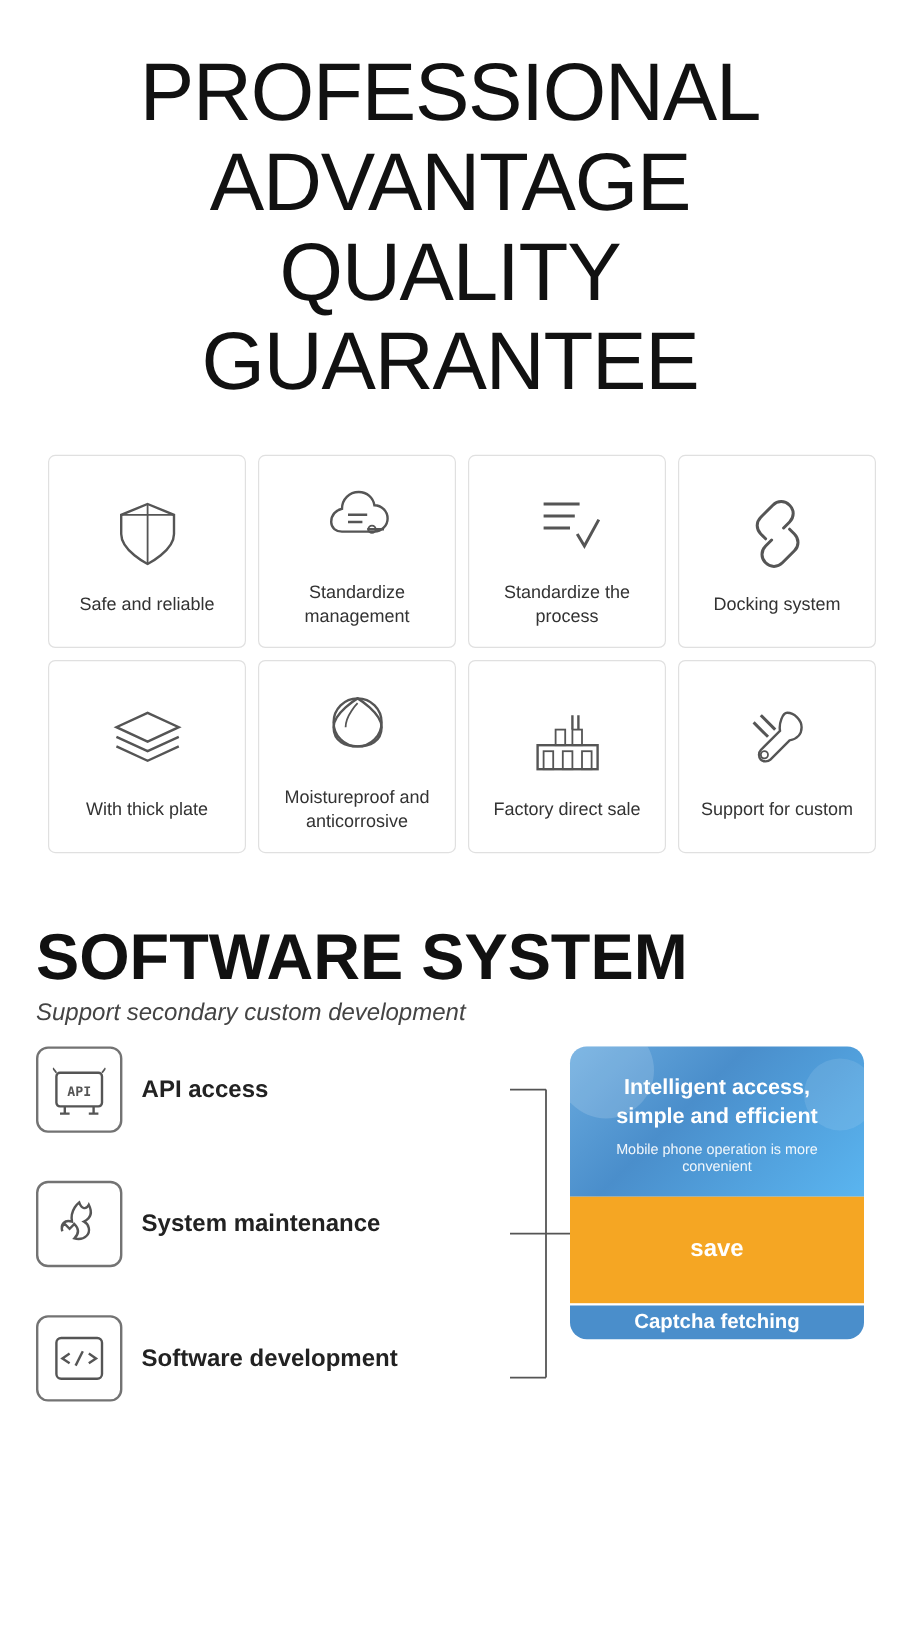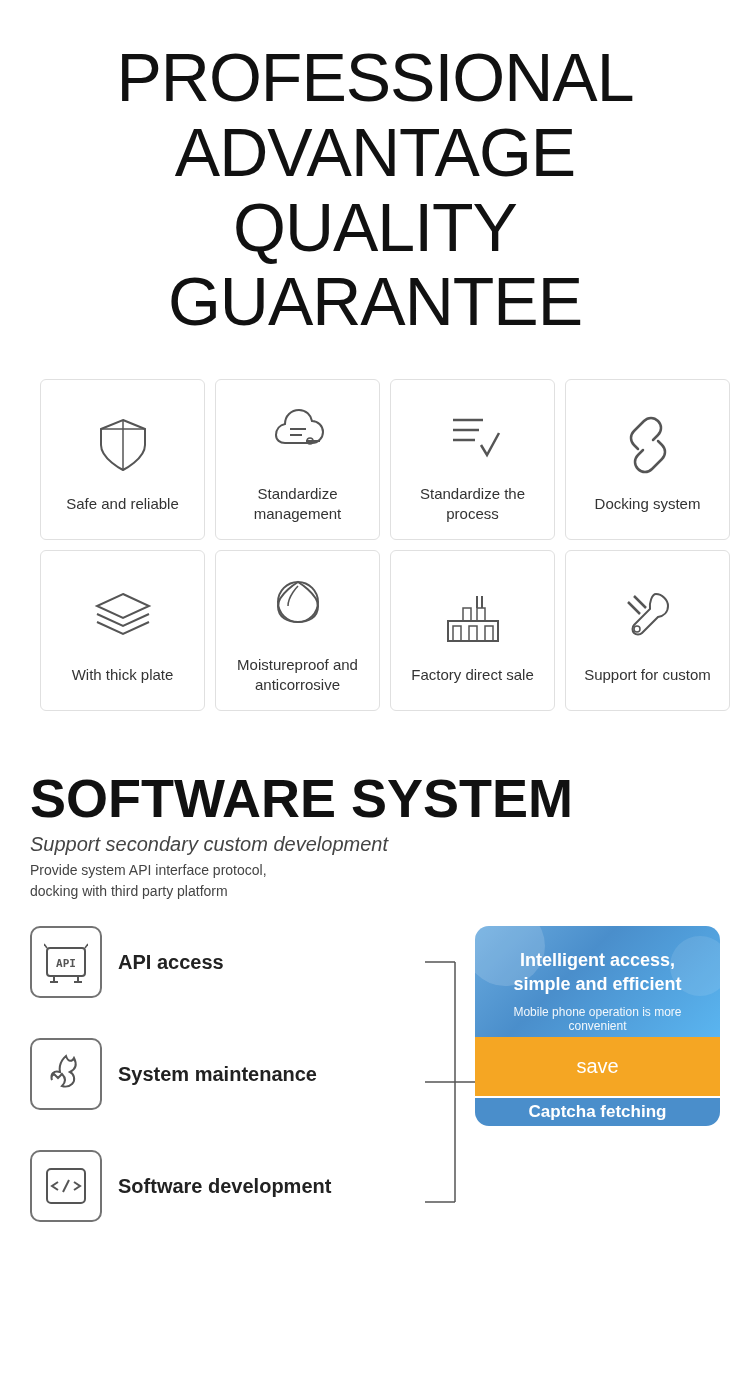--- a/index.html
+++ b/index.html
@@ -78,21 +78,21 @@
       font-size: 54px;
       font-weight: 900;
       color: #111;
       text-align: left;
       line-height: 1.0;
       margin-bottom: 8px;
     }
     .software-subtitle {
       font-size: 20px;
       color: #444;
-      margin-bottom: 4px;
+      margin-bottom: 16px;
       font-style: italic;
     }
     .software-desc {
       font-size: 14px;
       color: #444;
       margin-bottom: 24px;
       line-height: 1.5;
     }
     .software-item {
       display: flex;
@@ -255,23 +255,20 @@
         </svg>
       </div>
       <div class="feature-label">Support for custom</div>
     </div>
   </div>
 </div>
 
 <div class="software-section">
   <div class="software-title">SOFTWARE SYSTEM</div>
   <div class="software-subtitle">Support secondary custom development</div>
-  <div class="software-desc">
-    <span>Provide system API interface protocol,<br>docking with third party platform</span>
-  </div>
 
   <div class="software-layout">
 
     <div class="left-items">
 
       <div class="software-item">
         <div class="software-item-icon">
           <svg viewBox="0 0 44 44" width="44" height="44" stroke="#555" fill="none" stroke-width="2">
             <rect x="3" y="8" width="38" height="28" rx="3"></rect>
             <text x="22" y="27" text-anchor="middle" font-size="11" fill="#555" stroke="none" font-weight="bold" font-family="monospace">API</text>
@@ -315,24 +312,24 @@
         <line x1="0" y1="176" x2="30" y2="176" stroke="#555" stroke-width="1.5"></line>
         <line x1="0" y1="296" x2="30" y2="296" stroke="#555" stroke-width="1.5"></line>
 
         <line x1="30" y1="56" x2="30" y2="296" stroke="#555" stroke-width="1.5"></line>
 
         <line x1="30" y1="176" x2="50" y2="176" stroke="#555" stroke-width="1.5"></line>
       </svg>
     </div>
 
     <div class="right-card">
-      <div style="background: linear-gradient(135deg, #6aabdf 0%, #4a8ecb 40%, #5ab5f0 100%); border-radius: 14px 14px 0 0; padding: 22px 18px 4px; color: #fff; text-align:center; position:relative; overflow:hidden;">
+      <div style="background: linear-gradient(135deg, #6aabdf 0%, #4a8ecb 40%, #5ab5f0 100%); border-radius: 14px 14px 0 0; padding: 22px 18px 18px; color: #fff; text-align:center; position:relative; overflow:hidden;">
 
         <div style="position:absolute; width:80px; height:80px; border-radius:50%; background:rgba(255,255,255,0.15); top:-20px; left:-10px;"></div>
         <div style="position:absolute; width:60px; height:60px; border-radius:50%; background:rgba(255,255,255,0.1); top:10px; right:-10px;"></div>
         <div class="main-text" style="font-size:18px; font-weight:bold; line-height:1.35; margin-bottom:8px; position:relative;">Intelligent access, simple and efficient</div>
         <div class="sub-text" style="font-size:12px; opacity:0.92; position:relative;">Mobile phone operation is more convenient</div>
       </div>
-      <div style="background:#f5a623; color:#fff; font-size:20px; font-weight:normal; text-align:center; padding:18px; cursor:pointer;">save</div>
+      <div style="background:#f5a623; color:#fff; font-size:20px; font-weight:bold; text-align:center; padding:33px; cursor:pointer;">save</div>
       <div style="background:#4a8ecb; color:#fff; font-size:17px; font-weight:bold; text-align:center; padding:4px; cursor:pointer; border-radius: 0 0 14px 14px; margin-top:2px;">Captcha fetching</div>
     </div>
   </div>
 </div>
 
 </body></html>

